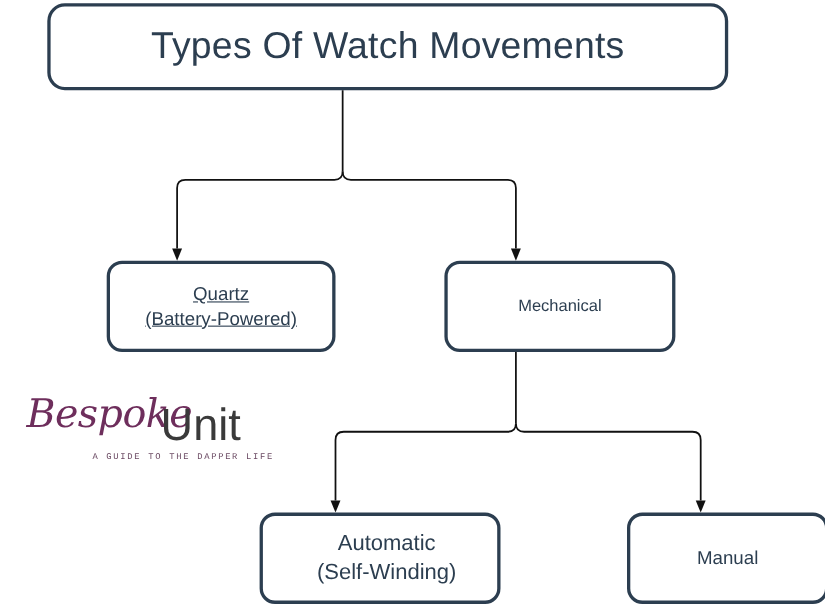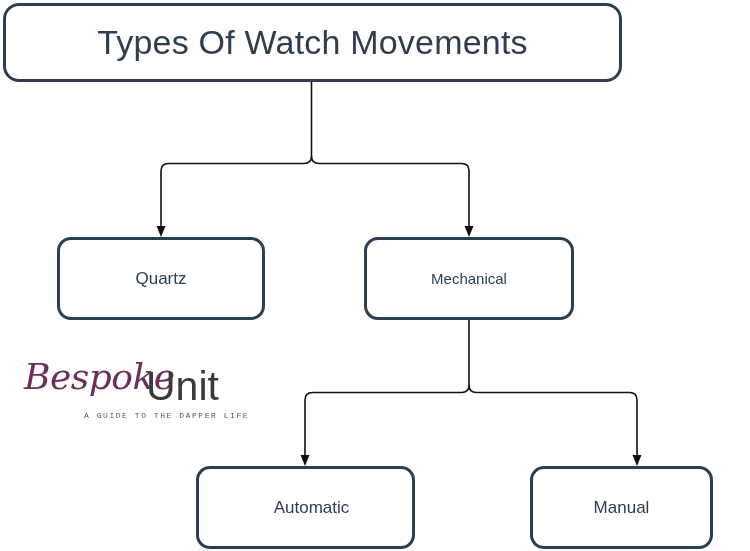--- a/index.html
+++ b/index.html
@@ -21,50 +21,52 @@
     border: 3px solid #2c3e50;
     border-radius: 14px;
     background: #ffffff;
     display: flex;
     flex-direction: column;
     align-items: center;
     justify-content: center;
     color: #2c3e50;
     text-align: center;
     line-height: 1.28;
+    margin-left: 40px;
   }
   .node-title {
     left: 3px;
     top: 3px;
     width: 619px;
     height: 79px;
     border-radius: 16px;
     font-size: 34px;
     letter-spacing: 0.2px;
   }
   .node-quartz {
     left: 57px;
     top: 237px;
     width: 208px;
     height: 83px;
     font-size: 17px;
+    text-decoration: underline;
   }
   .node-mechanical {
     left: 364px;
     top: 237px;
     width: 210px;
     height: 83px;
     font-size: 15px;
   }
   .node-automatic {
     left: 196px;
     top: 466px;
     width: 219px;
     height: 83px;
-    font-size: 17px;
+    font-size: 20px;
     padding-left: 12px;
   }
   .node-manual {
     left: 530px;
     top: 466px;
     width: 183px;
     height: 83px;
     font-size: 17px;
   }
   .node-line { display: block; white-space: pre; }
@@ -145,28 +147,30 @@
       <polygon points="632.5,455 641.5,455 637,466"></polygon>
     </g>
   </svg>
 
   <div class="node node-title">
     <span class="node-line">Types Of Watch Movements</span>
   </div>
 
   <div class="node node-quartz">
     <span class="node-line">Quartz</span>
+    <span class="node-line">(Battery-Powered)</span>
   </div>
 
   <div class="node node-mechanical">
     <span class="node-line">Mechanical</span>
   </div>
 
   <div class="node node-automatic">
     <span class="node-line">Automatic</span>
+    <span class="node-line">(Self-Winding)</span>
   </div>
 
   <div class="node node-manual">
     <span class="node-line">Manual</span>
   </div>
 
   <div class="logo">
     <span class="logo-bespoke">Bespoke</span>
     <span class="logo-unit">Unit</span>
     <span class="logo-tagline">A GUIDE TO THE DAPPER LIFE</span>

